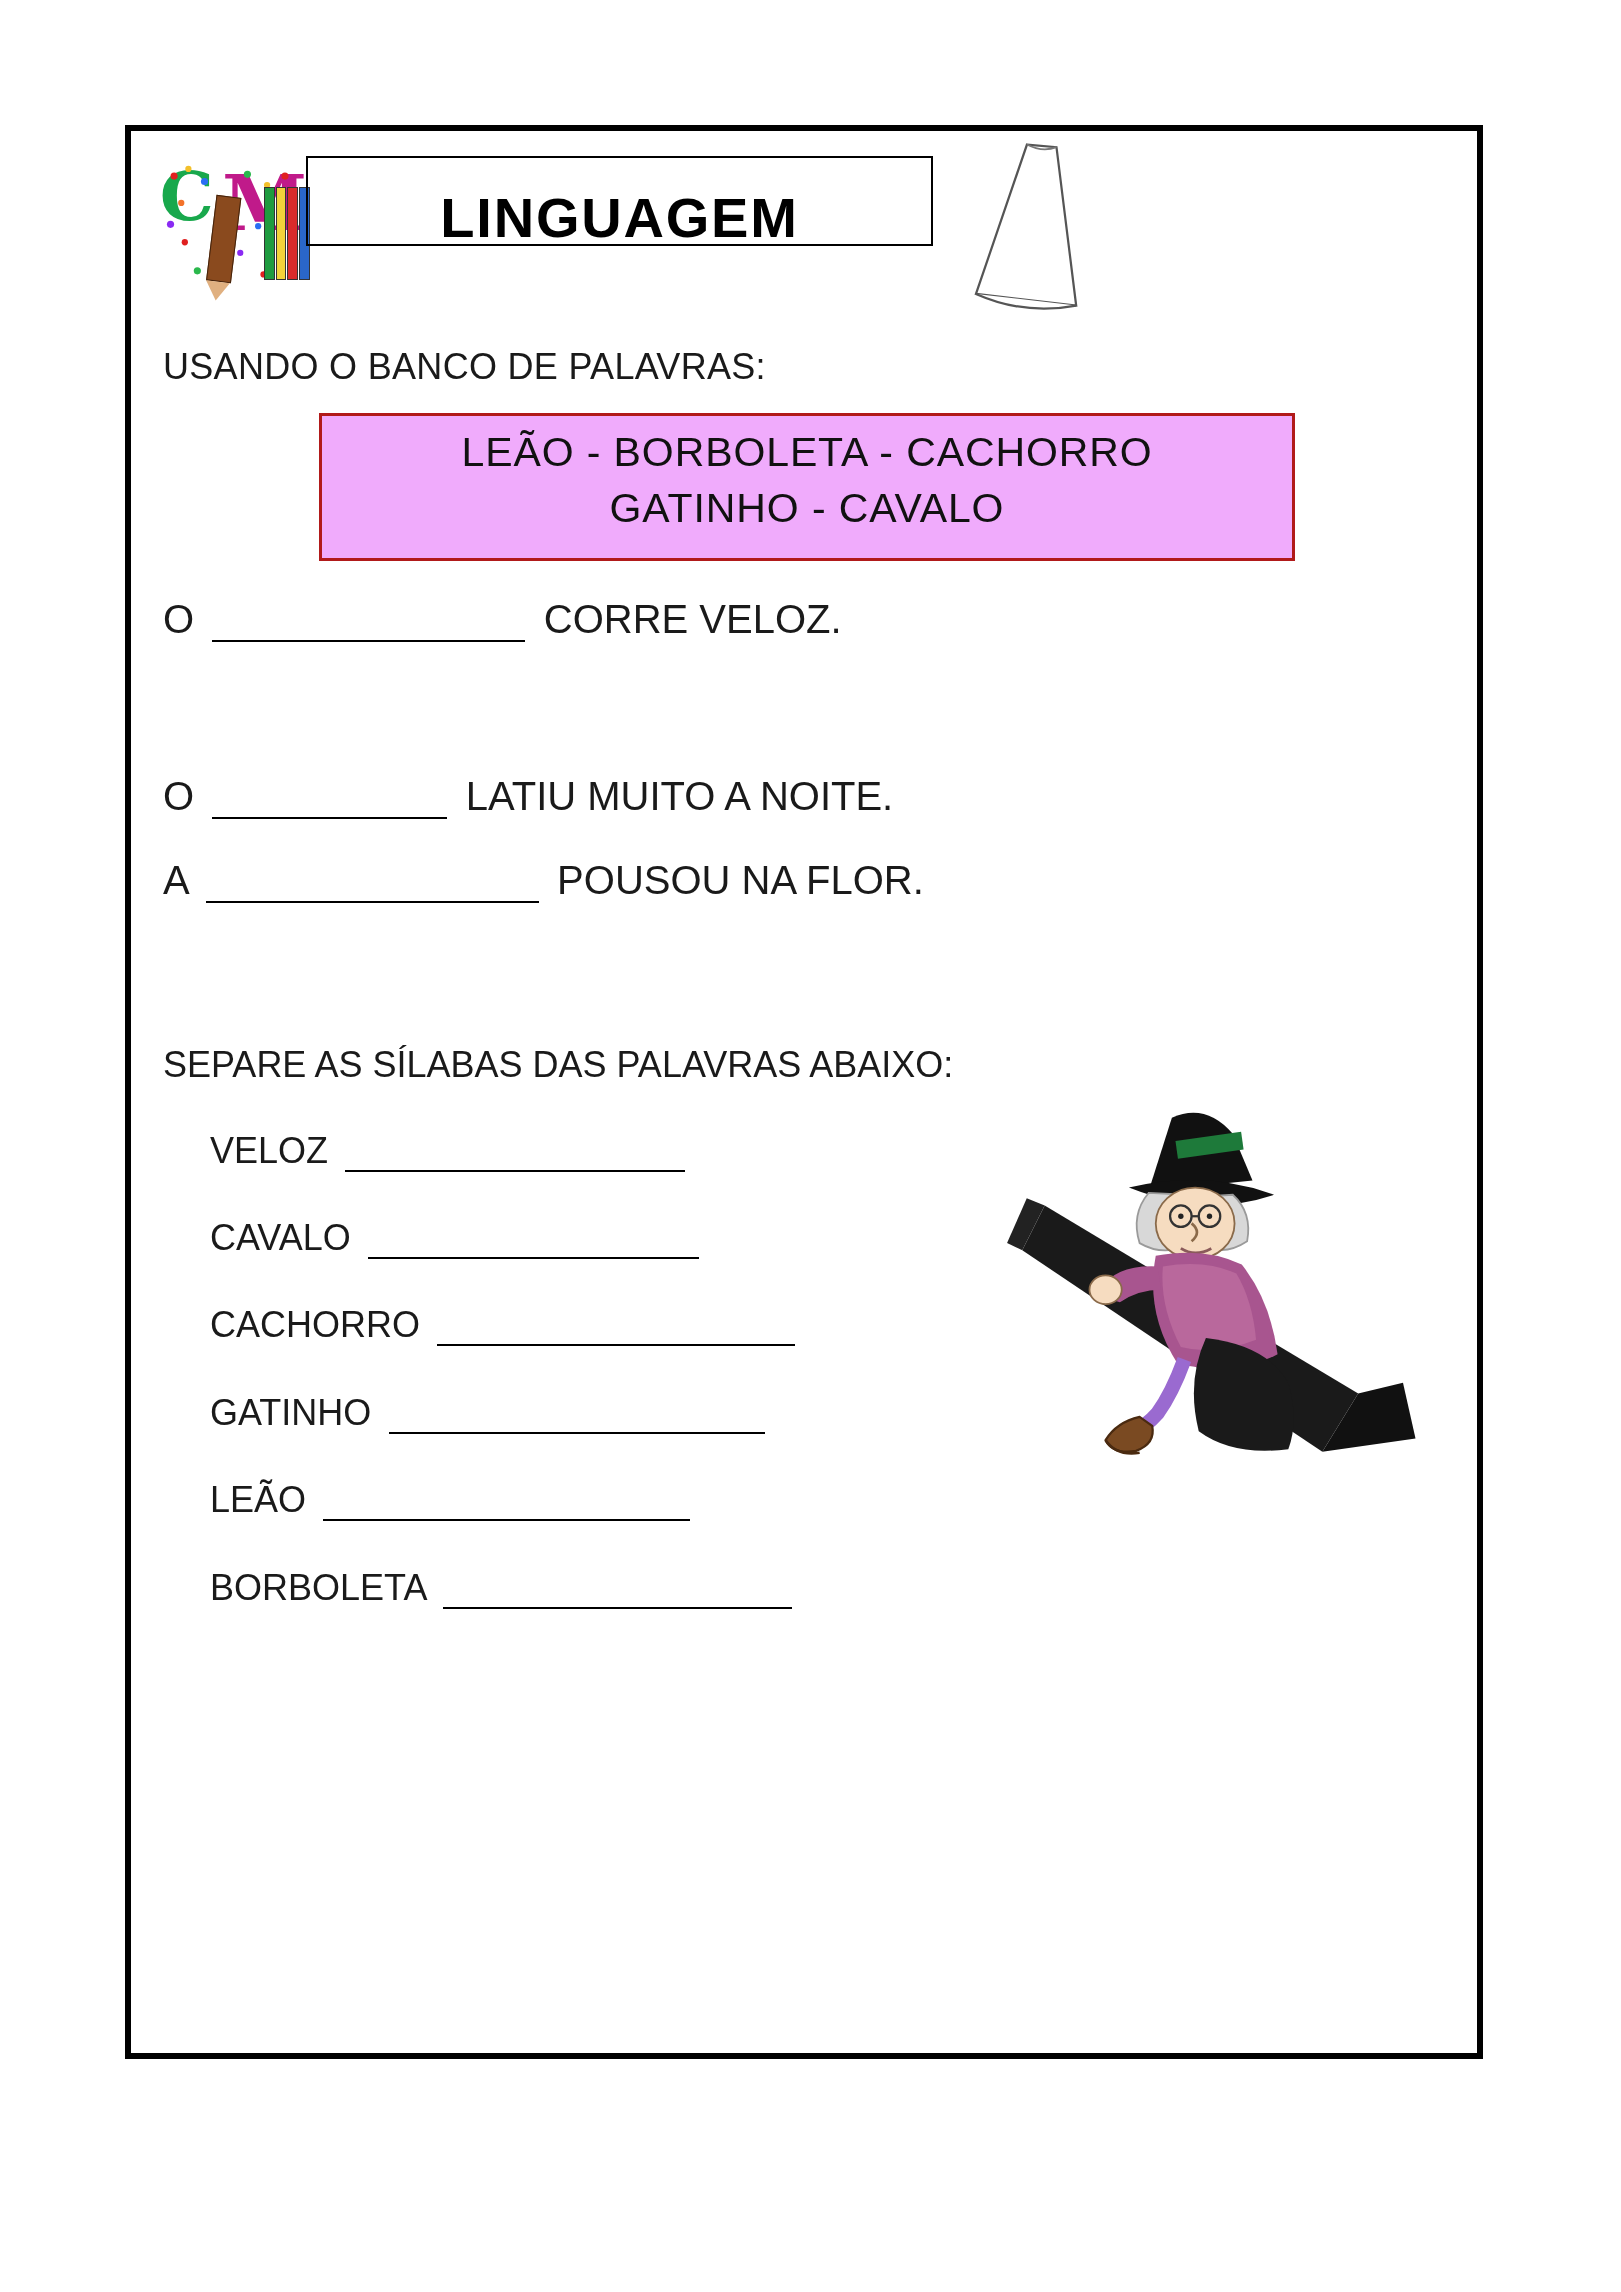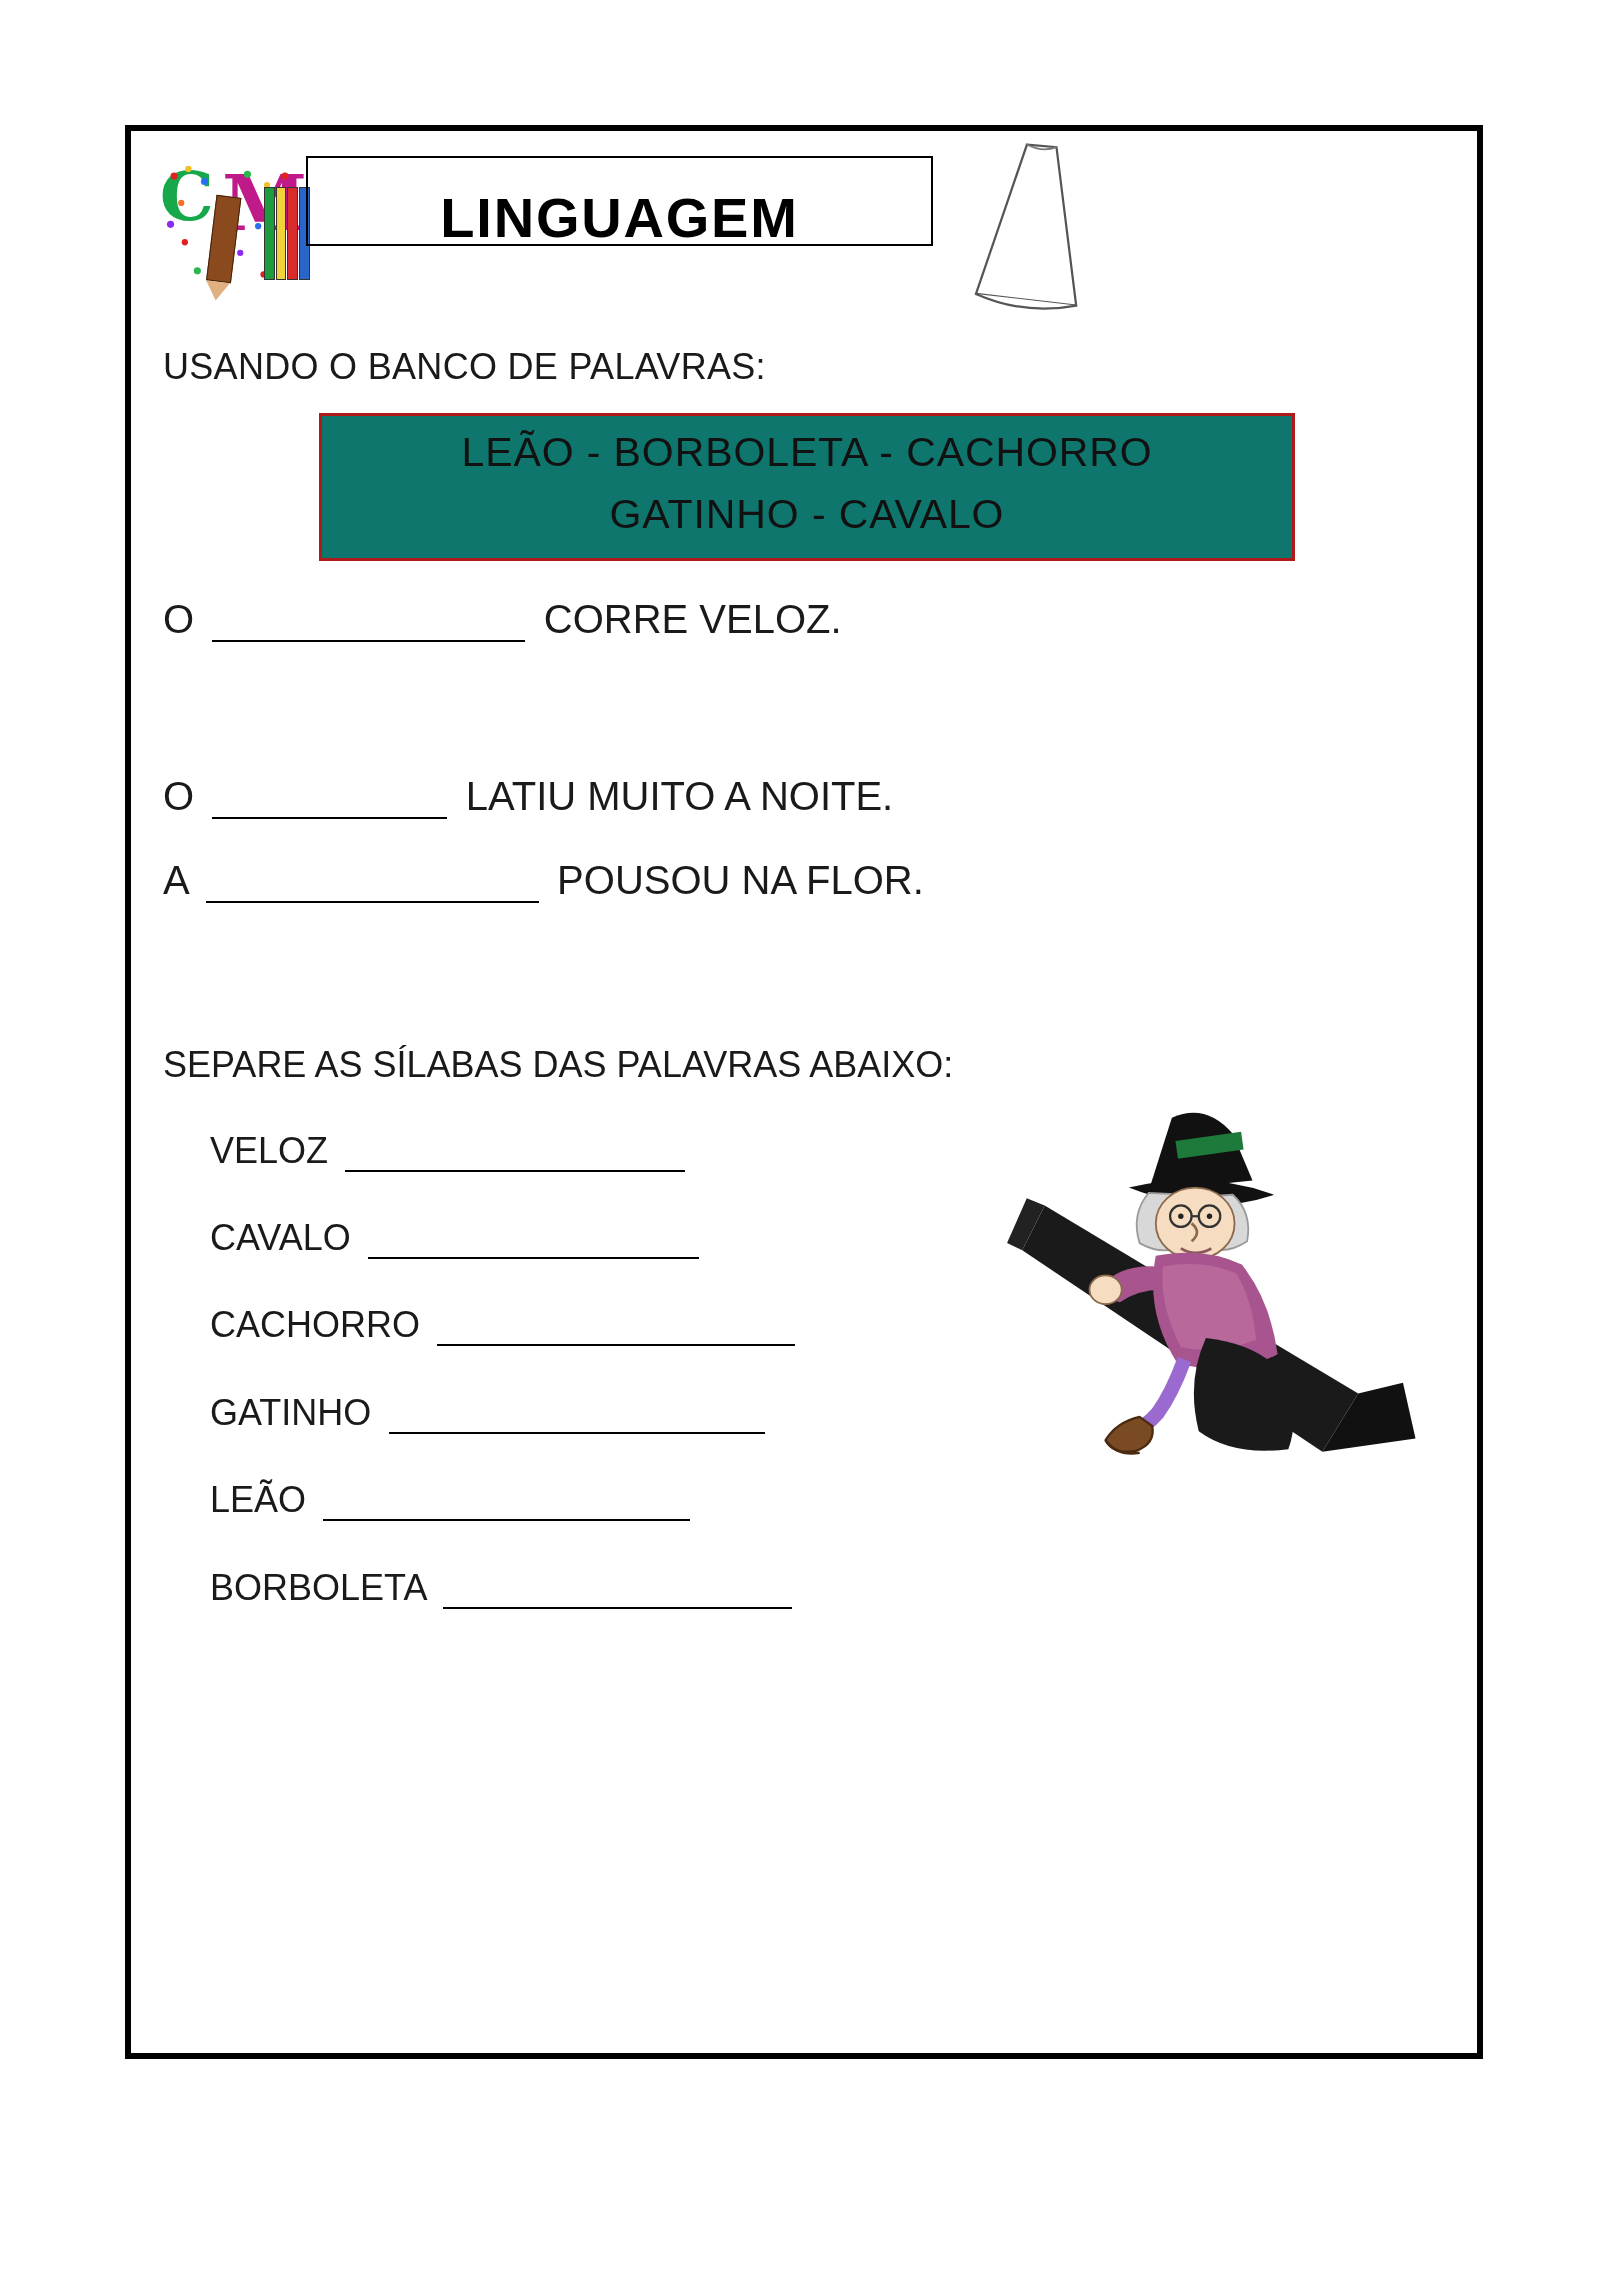--- a/index.html
+++ b/index.html
@@ -155,32 +155,32 @@
   .instruction-1 { top: 168px; }
   .instruction-2 { top: 215px; }
 
   
   .wordbank {
     position: absolute;
     left: 188px;
     top: 282px;
     width: 976px;
     height: 148px;
-    background: #0f766e;
+    background: #f0abfc;
     border: 3.6px solid #b11a1a;
     box-sizing: border-box;
     text-align: center;
   }
   .wordbank-line {
     font-size: 41px;
     color: #111;
     letter-spacing: 0.9px;
     margin-top: 12.5px;
   }
-  .wordbank-line.second { margin-top: 15px; }
+  .wordbank-line.second { margin-top: 9px; }
 
   
   .sentence {
     position: absolute;
     left: 32px;
     font-size: 40px;
     color: #1a1a1a;
     white-space: nowrap;
   }
   .blank {

